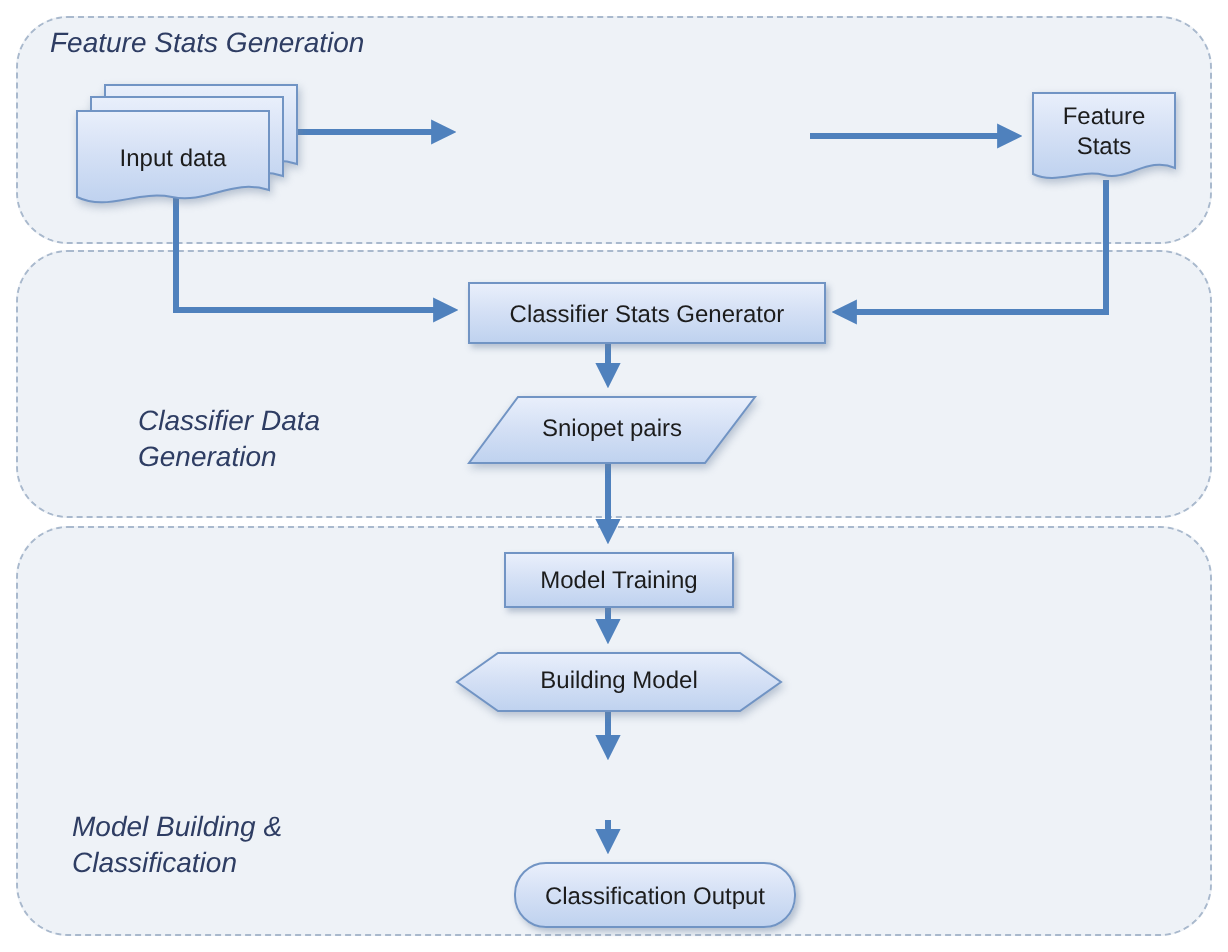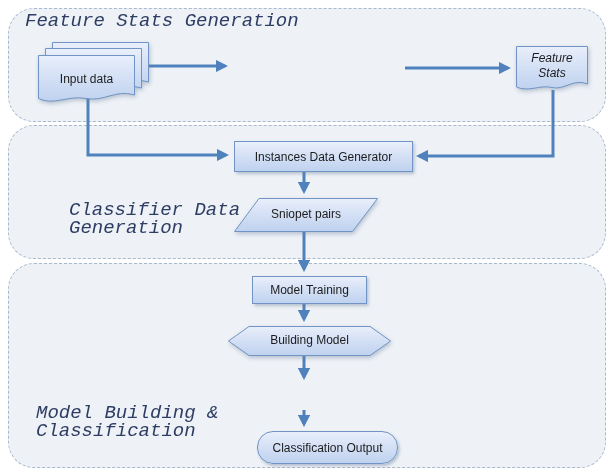--- a/index.html
+++ b/index.html
@@ -23,23 +23,23 @@
     background: var(--section-fill, #eef2f7);
     z-index: 1;
   }
   #section-1 { left: 8px;  top: 8px;   width: 596px; height: 112px; }
   #section-2 { left: 8px;  top: 125px; width: 596px; height: 132px; }
   #section-3 { left: 8px;  top: 263px; width: 596px; height: 203px; }
 
   .section-label {
     position: absolute;
     z-index: 4;
-    font-family: Liberation Mono, monospace;
+    font-family: Liberation Sans, sans-serif;
     font-style: italic;
-    font-size: 19px;
+    font-size: 14px;
     line-height: 18px;
     color: var(--section-label, #2e3d63);
     white-space: nowrap;
   }
   #label-1 { left: 25px; top: 12px; }
   #label-2 { left: 30px; top: 201px; margin-left: 39px; }
   #label-3 { left: 36px; top: 404px; }
 
   
   #arrows {
@@ -84,21 +84,21 @@
   }
   .shape-outline {
     fill: url(#nodeGrad);
     stroke: var(--node-border, #7194c4);
     stroke-width: 1;
   }
 
   #node-input-data            { left: 38px;  top: 42px;  width: 112px; height: 68px; }
   #node-input-data .node-label{ top: 30px; }
   #node-feature-extractor     { left: 233px; top: 51px;  width: 172px; height: 27px; }
-  #node-feature-stats         { left: 516px; top: 46px;  width: 72px;  height: 48px; font-style: italic; }
+  #node-feature-stats         { left: 516px; top: 46px;  width: 72px;  height: 48px; }
   #node-feature-stats .node-label { top: 5px; line-height: 15px; white-space: normal; }
   #node-cdg                   { left: 234px; top: 141px; width: 177px; height: 29px; }
   #node-snippet-pairs         { left: 234px; top: 198px; width: 144px; height: 28px; }
   #node-snippet-pairs .node-label { top: 9px; }
   #node-model-training        { left: 252px; top: 276px; width: 113px; height: 26px; }
   #node-trained-model         { left: 228px; top: 326px; width: 163px; height: 30px; }
   #node-trained-model .node-label { top: 7px; }
   #node-test-instances        { left: 231px; top: 384px; width: 152px; height: 26px; }
   #node-test-instances .node-label { top: 5px; }
   #node-classification-output { left: 257px; top: 431px; width: 139px; height: 31px; }
@@ -163,21 +163,21 @@
     <svg width="72" height="48" viewBox="0 0 72 48">
       <path class="shape-outline" d="M0.5,0.5 H71.5 V38 C58,32 48,44.5 36,41.5 C24,38.5 12,46.5 0.5,41 Z"></path>
     </svg>
     <div class="node-label">
       <div>Feature</div>
       <div>Stats</div>
     </div>
   </div>
 
   <div class="node rect-node" id="node-cdg">
-    <span class="node-label">Instances Data Generator</span>
+    <span class="node-label">Classifier Stats Generator</span>
   </div>
 
   <div class="node svg-node" id="node-snippet-pairs">
     <svg width="144" height="34" viewBox="0 0 144 34">
       <polygon class="shape-outline" points="25,0.5 143.5,0.5 118.5,33.5 0.5,33.5"></polygon>
     </svg>
     <div class="node-label">Sniopet pairs</div>
   </div>
 
   <div class="node rect-node" id="node-model-training">

